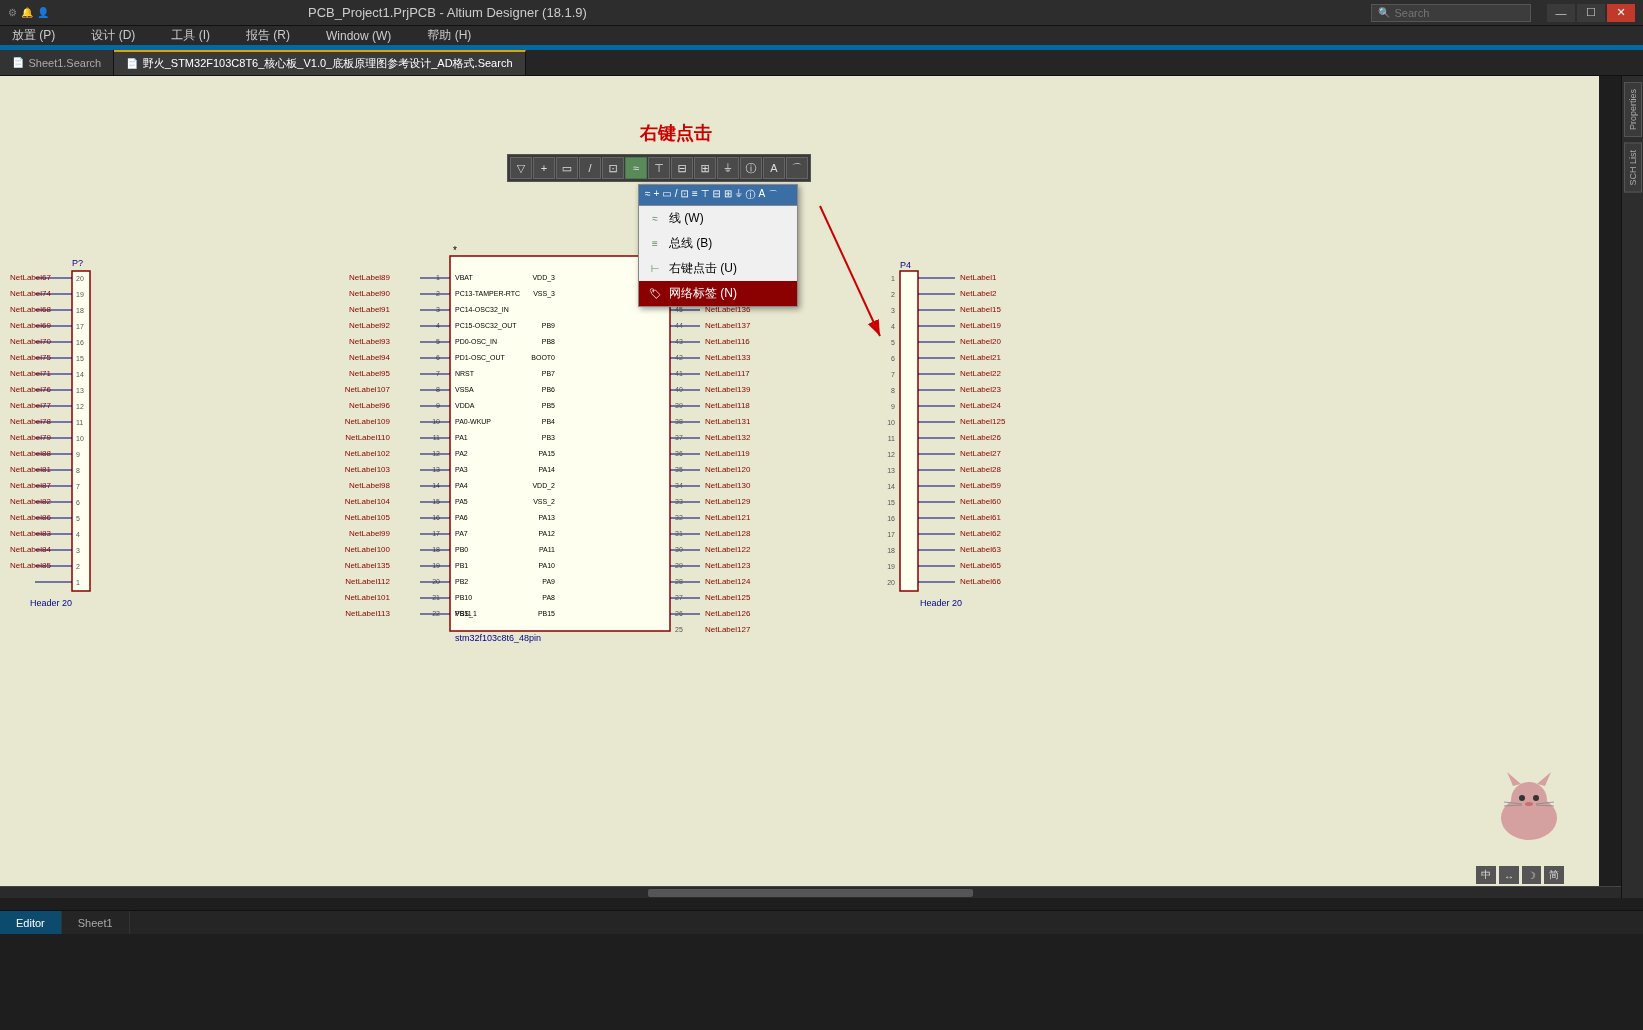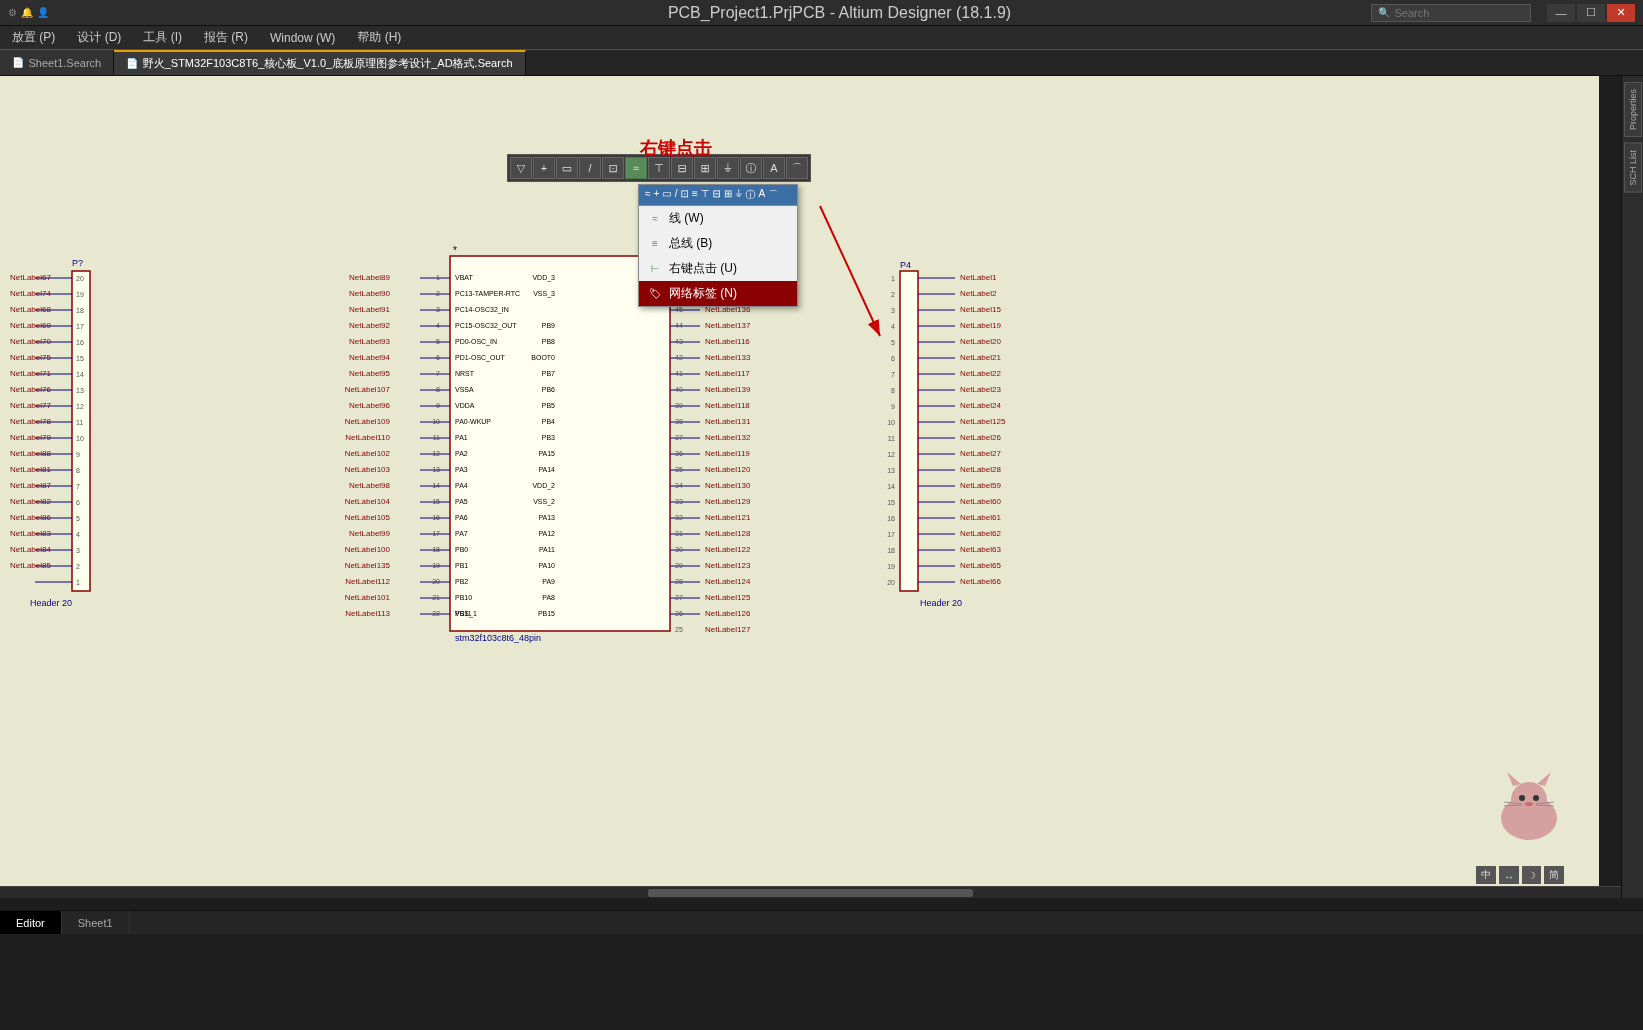--- a/index.html
+++ b/index.html
@@ -8,21 +8,21 @@
     
     #title-bar {
       background: #2d2d2d;
       height: 26px;
       display: flex;
       align-items: center;
       justify-content: space-between;
       padding: 0 8px;
       border-bottom: 1px solid #111;
     }
-    #title-bar .title { color: #ccc; font-size: 16px; flex: 1; text-align: center; }
+    #title-bar .title { color: #ccc; font-size: 13px; flex: 1; }
     #title-bar .search-box {
       display: flex;
       align-items: center;
       background: #3c3c3c;
       border: 1px solid #555;
       padding: 2px 6px;
       width: 160px;
       margin-right: 8px;
     }
     #title-bar .search-box input {
@@ -45,22 +45,22 @@
     }
     #title-bar .win-btn.close { background: #c0392b; color: white; }
 
     
     #menu-bar {
       background: #2a2a2a;
       height: 24px;
       display: flex;
       align-items: center;
       padding: 0 4px;
-      border-bottom: 1px solid #0369a1;
-      gap: 6px;
+      border-bottom: 5px solid #0369a1;
+      gap: 20px;
     }
     #menu-bar .menu-item {
       padding: 2px 8px;
       color: #ccc;
       cursor: pointer;
       font-size: 12px;
     }
 
     
     #tab-bar {
@@ -641,21 +641,21 @@
 
       <defs>
         <marker id="arrowhead" markerWidth="8" markerHeight="6" refX="8" refY="3" orient="auto">
           <polygon points="0 0, 8 3, 0 6" fill="#cc0000"></polygon>
         </marker>
       </defs>
       <line x1="820" y1="130" x2="880" y2="260" stroke="#cc0000" stroke-width="2" marker-end="url(#arrowhead)"></line>
 
     </svg>
 
-    <div id="annotation-text" style="position:absolute;top:60px;left:640px;color:#cc0000;font-size:18px;font-weight:bold;z-index:200;font-family:Arial;">右键点击</div>
+    <div id="annotation-text" style="position:absolute;top:45px;left:640px;color:#cc0000;font-size:18px;font-weight:bold;z-index:200;font-family:Arial;">右键点击</div>
 
     <div id="floating-toolbar" style="position:absolute;top:78px;left:507px;background:#3a3a3a;border:1px solid #555;display:flex;gap:1px;padding:2px;z-index:50;">
       <button class="ftool-btn">▽</button>
       <button class="ftool-btn">+</button>
       <button class="ftool-btn">▭</button>
       <button class="ftool-btn">/</button>
       <button class="ftool-btn">⊡</button>
       <button class="ftool-btn active-tool" style="background:#5a8a5a;border-color:#4a7a4a;">≈</button>
       <button class="ftool-btn">⊤</button>
       <button class="ftool-btn">⊟</button>
@@ -733,17 +733,17 @@
     <div class="right-tab" style="writing-mode:vertical-rl;transform:rotate(180deg);padding:6px 3px;background:#3a3a3a;color:#aaa;font-size:9px;cursor:pointer;border:1px solid #555;margin:2px 0;">Properties</div>
     <div class="right-tab" style="writing-mode:vertical-rl;transform:rotate(180deg);padding:6px 3px;background:#3a3a3a;color:#aaa;font-size:9px;cursor:pointer;border:1px solid #555;margin:2px 0;">SCH List</div>
   </div>
 
   <div id="h-scrollbar" style="position:absolute;bottom:36px;left:0;right:22px;height:12px;background:#2a2a2a;border-top:1px solid #444;">
     <div style="position:absolute;left:40%;width:20%;height:8px;top:2px;background:#555;border-radius:2px;cursor:pointer;"></div>
   </div>
 
 
   <div id="bottom-tab-bar" style="position:absolute;bottom:0;left:0;right:0;height:24px;background:#252525;border-top:1px solid #111;display:flex;align-items:stretch;">
-    <div class="bottom-tab active" style="display:flex;align-items:center;padding:5px 16px;cursor:pointer;color:#fff;font-size:11px;border-right:1px solid #333;background:#000000;">Editor</div>
+    <div class="bottom-tab active" style="display:flex;align-items:center;padding:5px 16px;cursor:pointer;color:#fff;font-size:11px;border-right:1px solid #333;background:#0c4a6e;">Editor</div>
     <div class="bottom-tab" style="display:flex;align-items:center;padding:0 16px;cursor:pointer;color:#aaa;font-size:11px;border-right:1px solid #333;">Sheet1</div>
   </div>
 
 </div>
 
 </body></html>

